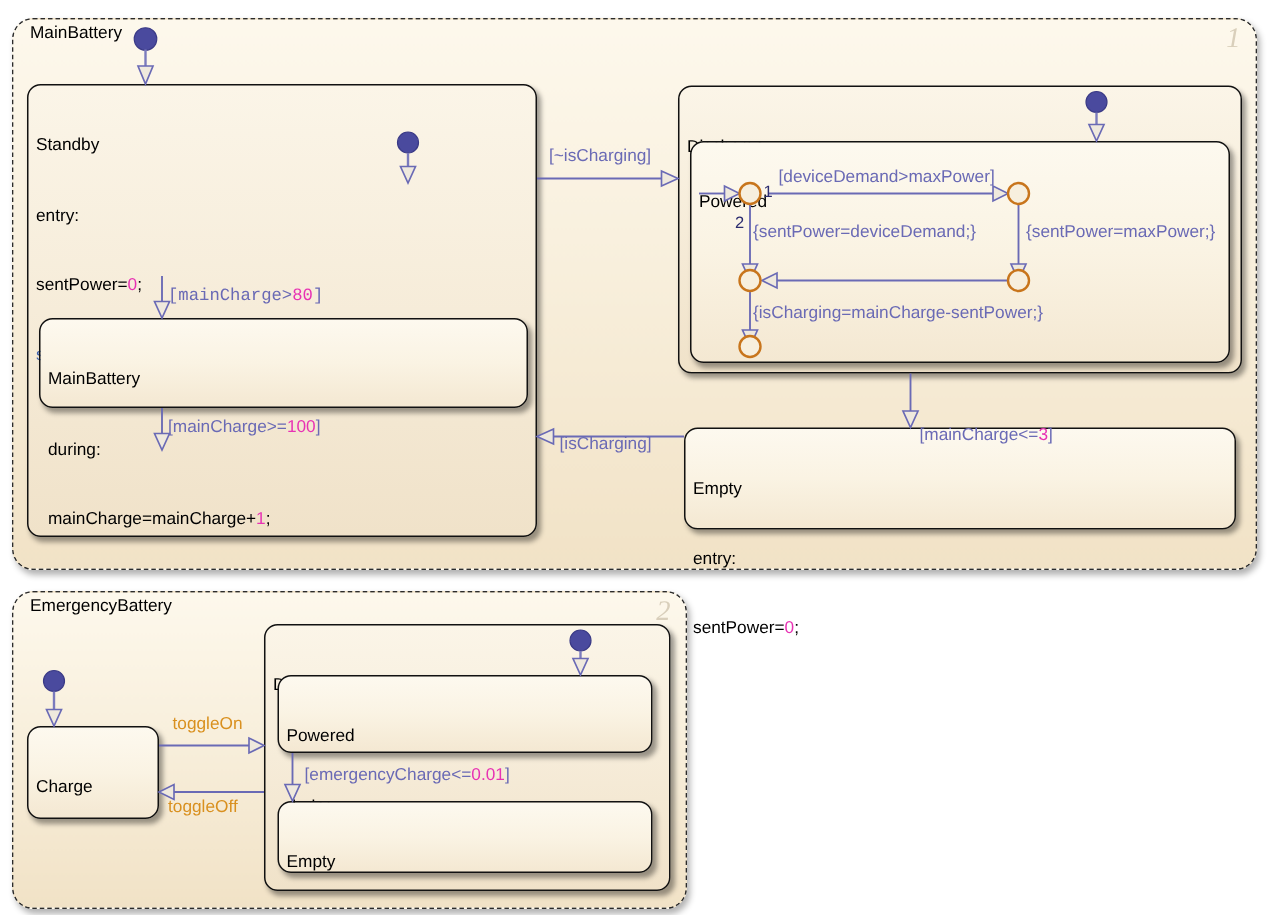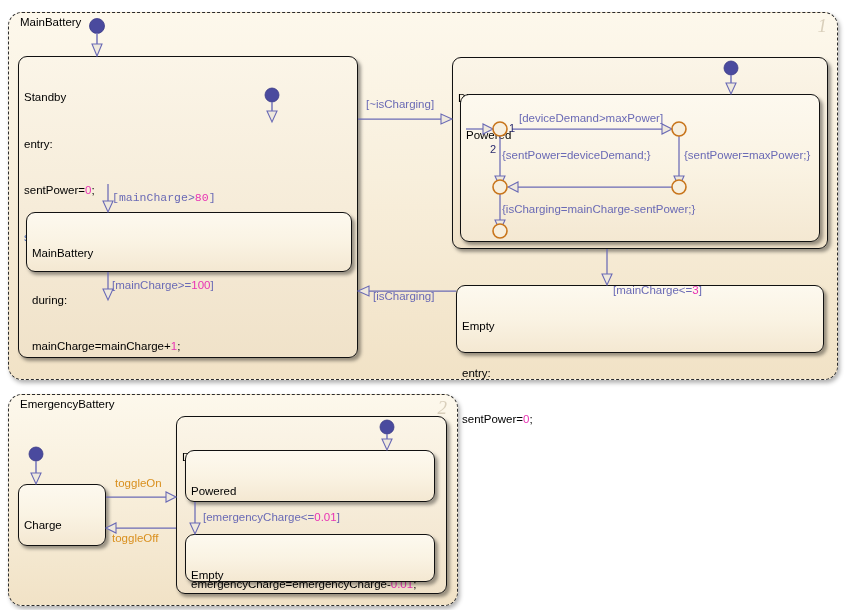--- a/index.html
+++ b/index.html
@@ -194,21 +194,20 @@
   <div class="state superstate" style="left:176px; top:412px; width:271px; height:178px;">
     <div class="state-text">
       <div>Discharge</div>
     </div>
   </div>
 
   <div class="state" style="left:185px; top:446px; width:250px; height:52px;">
     <div class="state-text">
       <div>Powered</div>
       <div>during:</div>
-      <div><span>emergencyCharge=emergencyCharge-</span><span class="num">0.01</span><span>;</span></div>
     </div>
   </div>
 
   <div class="state" style="left:185px; top:530px; width:250px; height:48px;">
     <div class="state-text">
       <div>Empty</div>
     </div>
   </div>
 
   <svg class="wires" viewBox="0 0 846 610">

